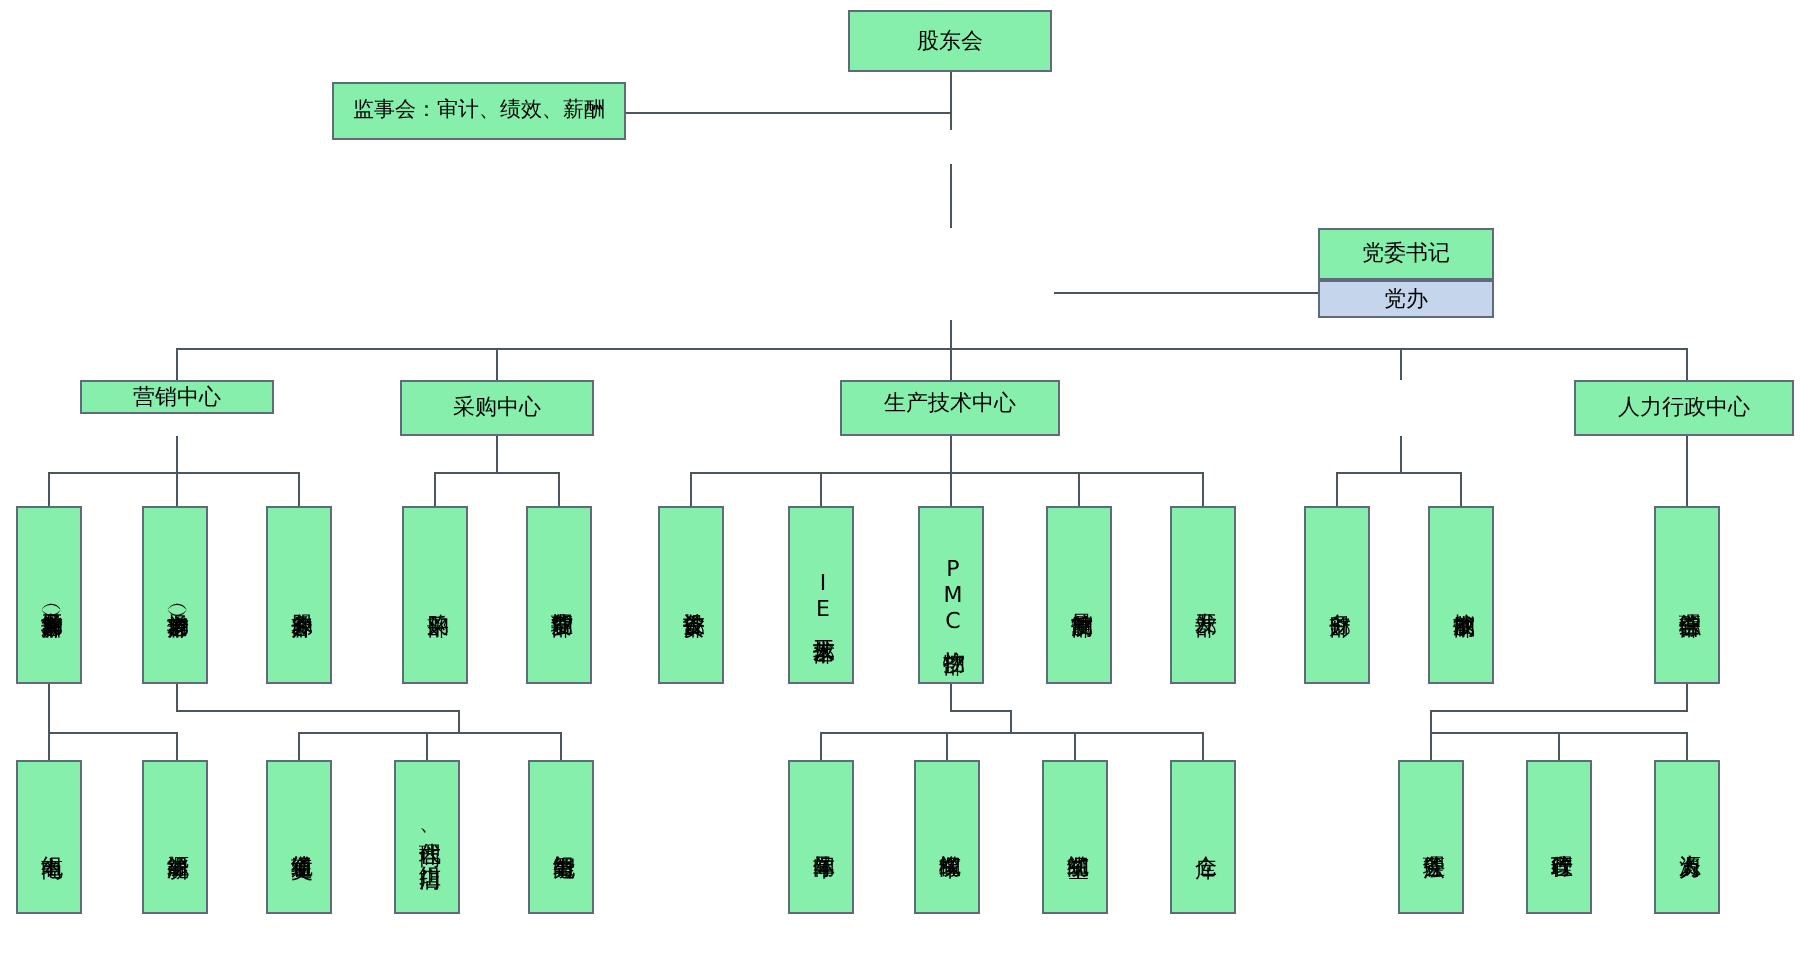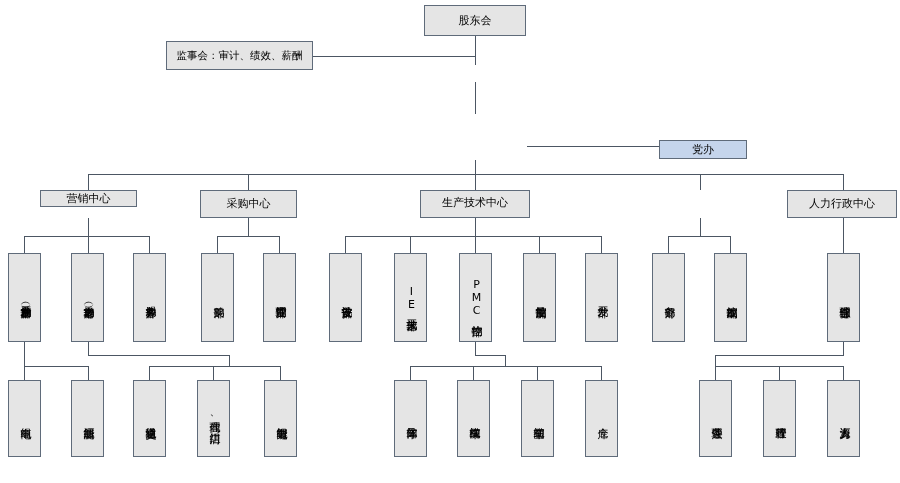--- a/index.html
+++ b/index.html
@@ -7,21 +7,21 @@
     width:900px;height:483px;
     background:#ffffff;
     font-family:"DejaVu Sans","Liberation Sans",sans-serif;
     overflow:hidden;
   }
   #chart{position:relative;width:900px;height:483px;}
 
   .box{
     position:absolute;
     box-sizing:border-box;
-    background:#e5e5e5;
+    background:#86efac;
     border:1px solid #5f6b7a;
     display:flex;
     align-items:center;
     justify-content:center;
     color:#000;
     font-size:11px;
     line-height:1.08;
     text-align:center;
   }
   .box.sub{background:#c5d5ec;border-top:1px solid #5f6b7a;}
@@ -118,20 +118,21 @@
   <div class="line v" style="left:715px;top:366px;height:14px;"></div>
   <div class="line v" style="left:779px;top:366px;height:14px;"></div>
   <div class="line v" style="left:843px;top:366px;height:14px;"></div>
 
   <div class="box" style="left:424px;top:5px;width:102px;height:31px;">股东会</div>
 
   <div class="box" style="left:166px;top:41px;width:147px;height:29px;font-size:10.5px;">监事会：审计、绩效、薪酬</div>
 
 
 
+  <div class="box" style="left:659px;top:114px;width:88px;height:26px;">党委书记</div>
   <div class="box sub" style="left:659px;top:140px;width:88px;height:19px;">党办</div>
 
   <div class="box" style="left:40px;top:190px;width:97px;height:17px;">营销中心</div>
   <div class="box" style="left:200px;top:190px;width:97px;height:28px;">采购中心</div>
   <div class="box" style="left:420px;top:190px;width:110px;height:28px;font-family:Liberation Mono, monospace;">生产技术中心</div>
   <div class="box" style="left:787px;top:190px;width:110px;height:28px;">人力行政中心</div>
 
   <div class="box" style="left:8px;top:253px;width:33px;height:89px;">
     <span class="vert">市场开发部（新客户）</span>
   </div>

